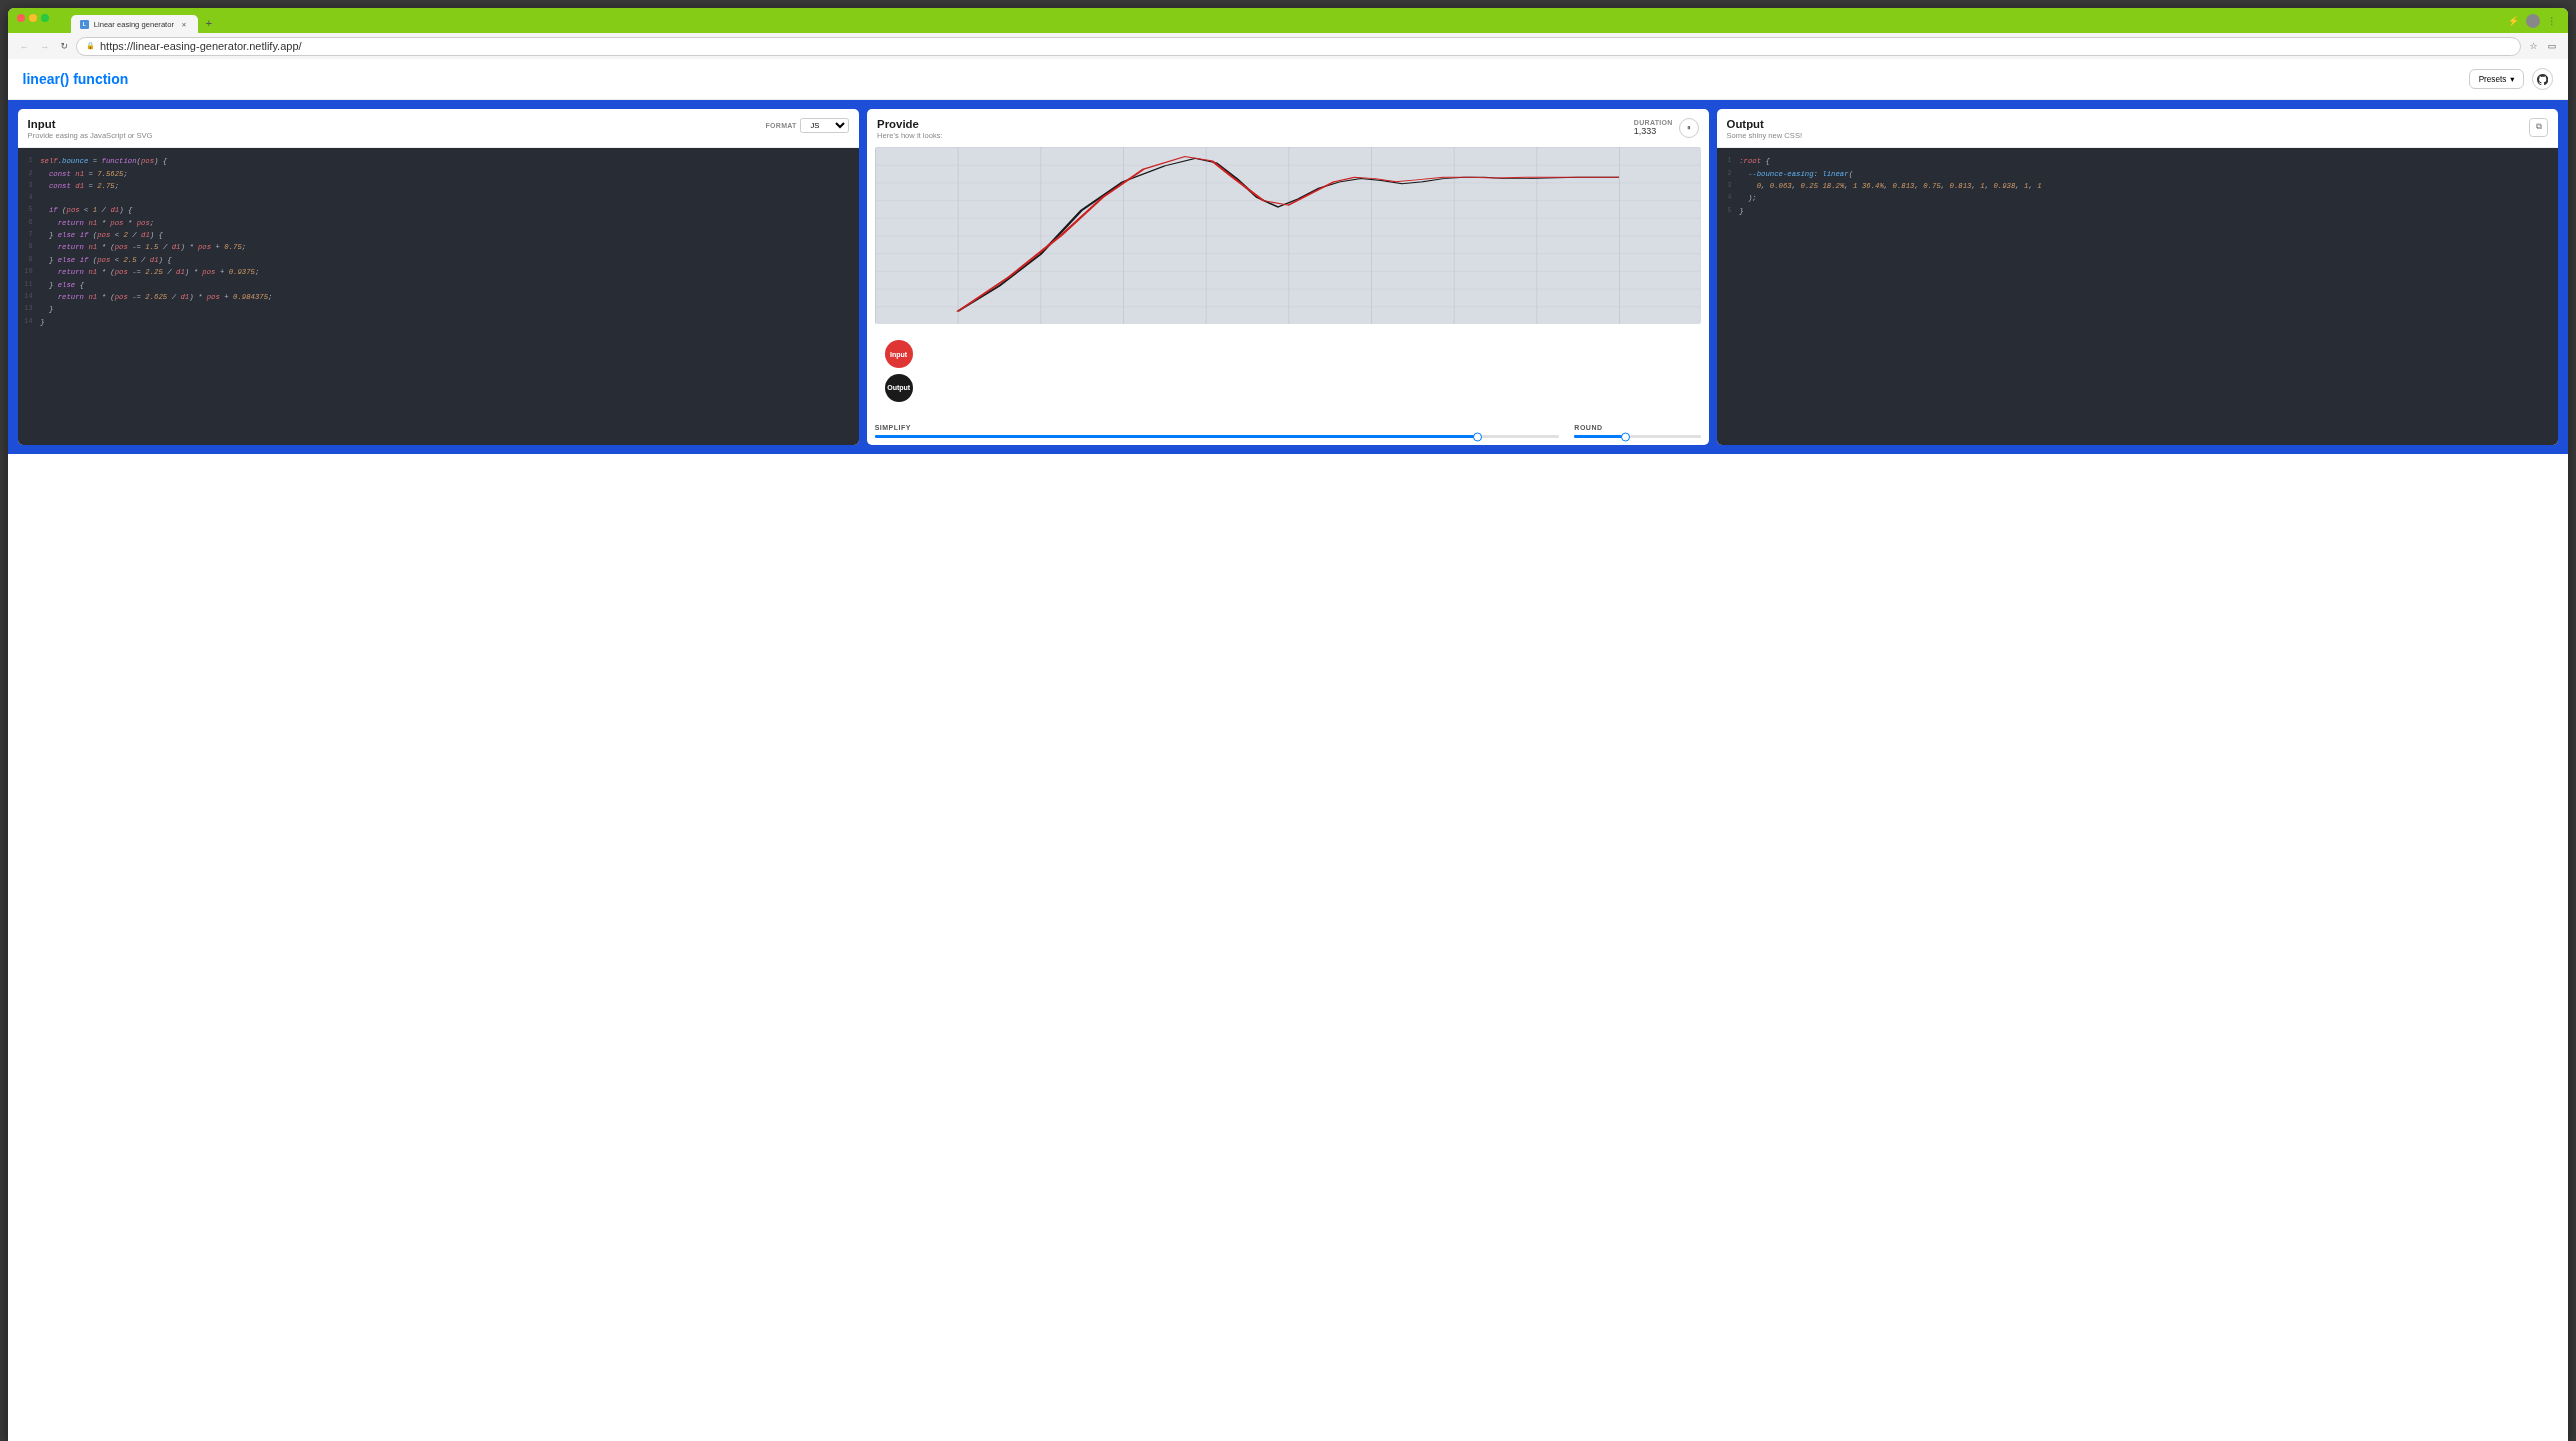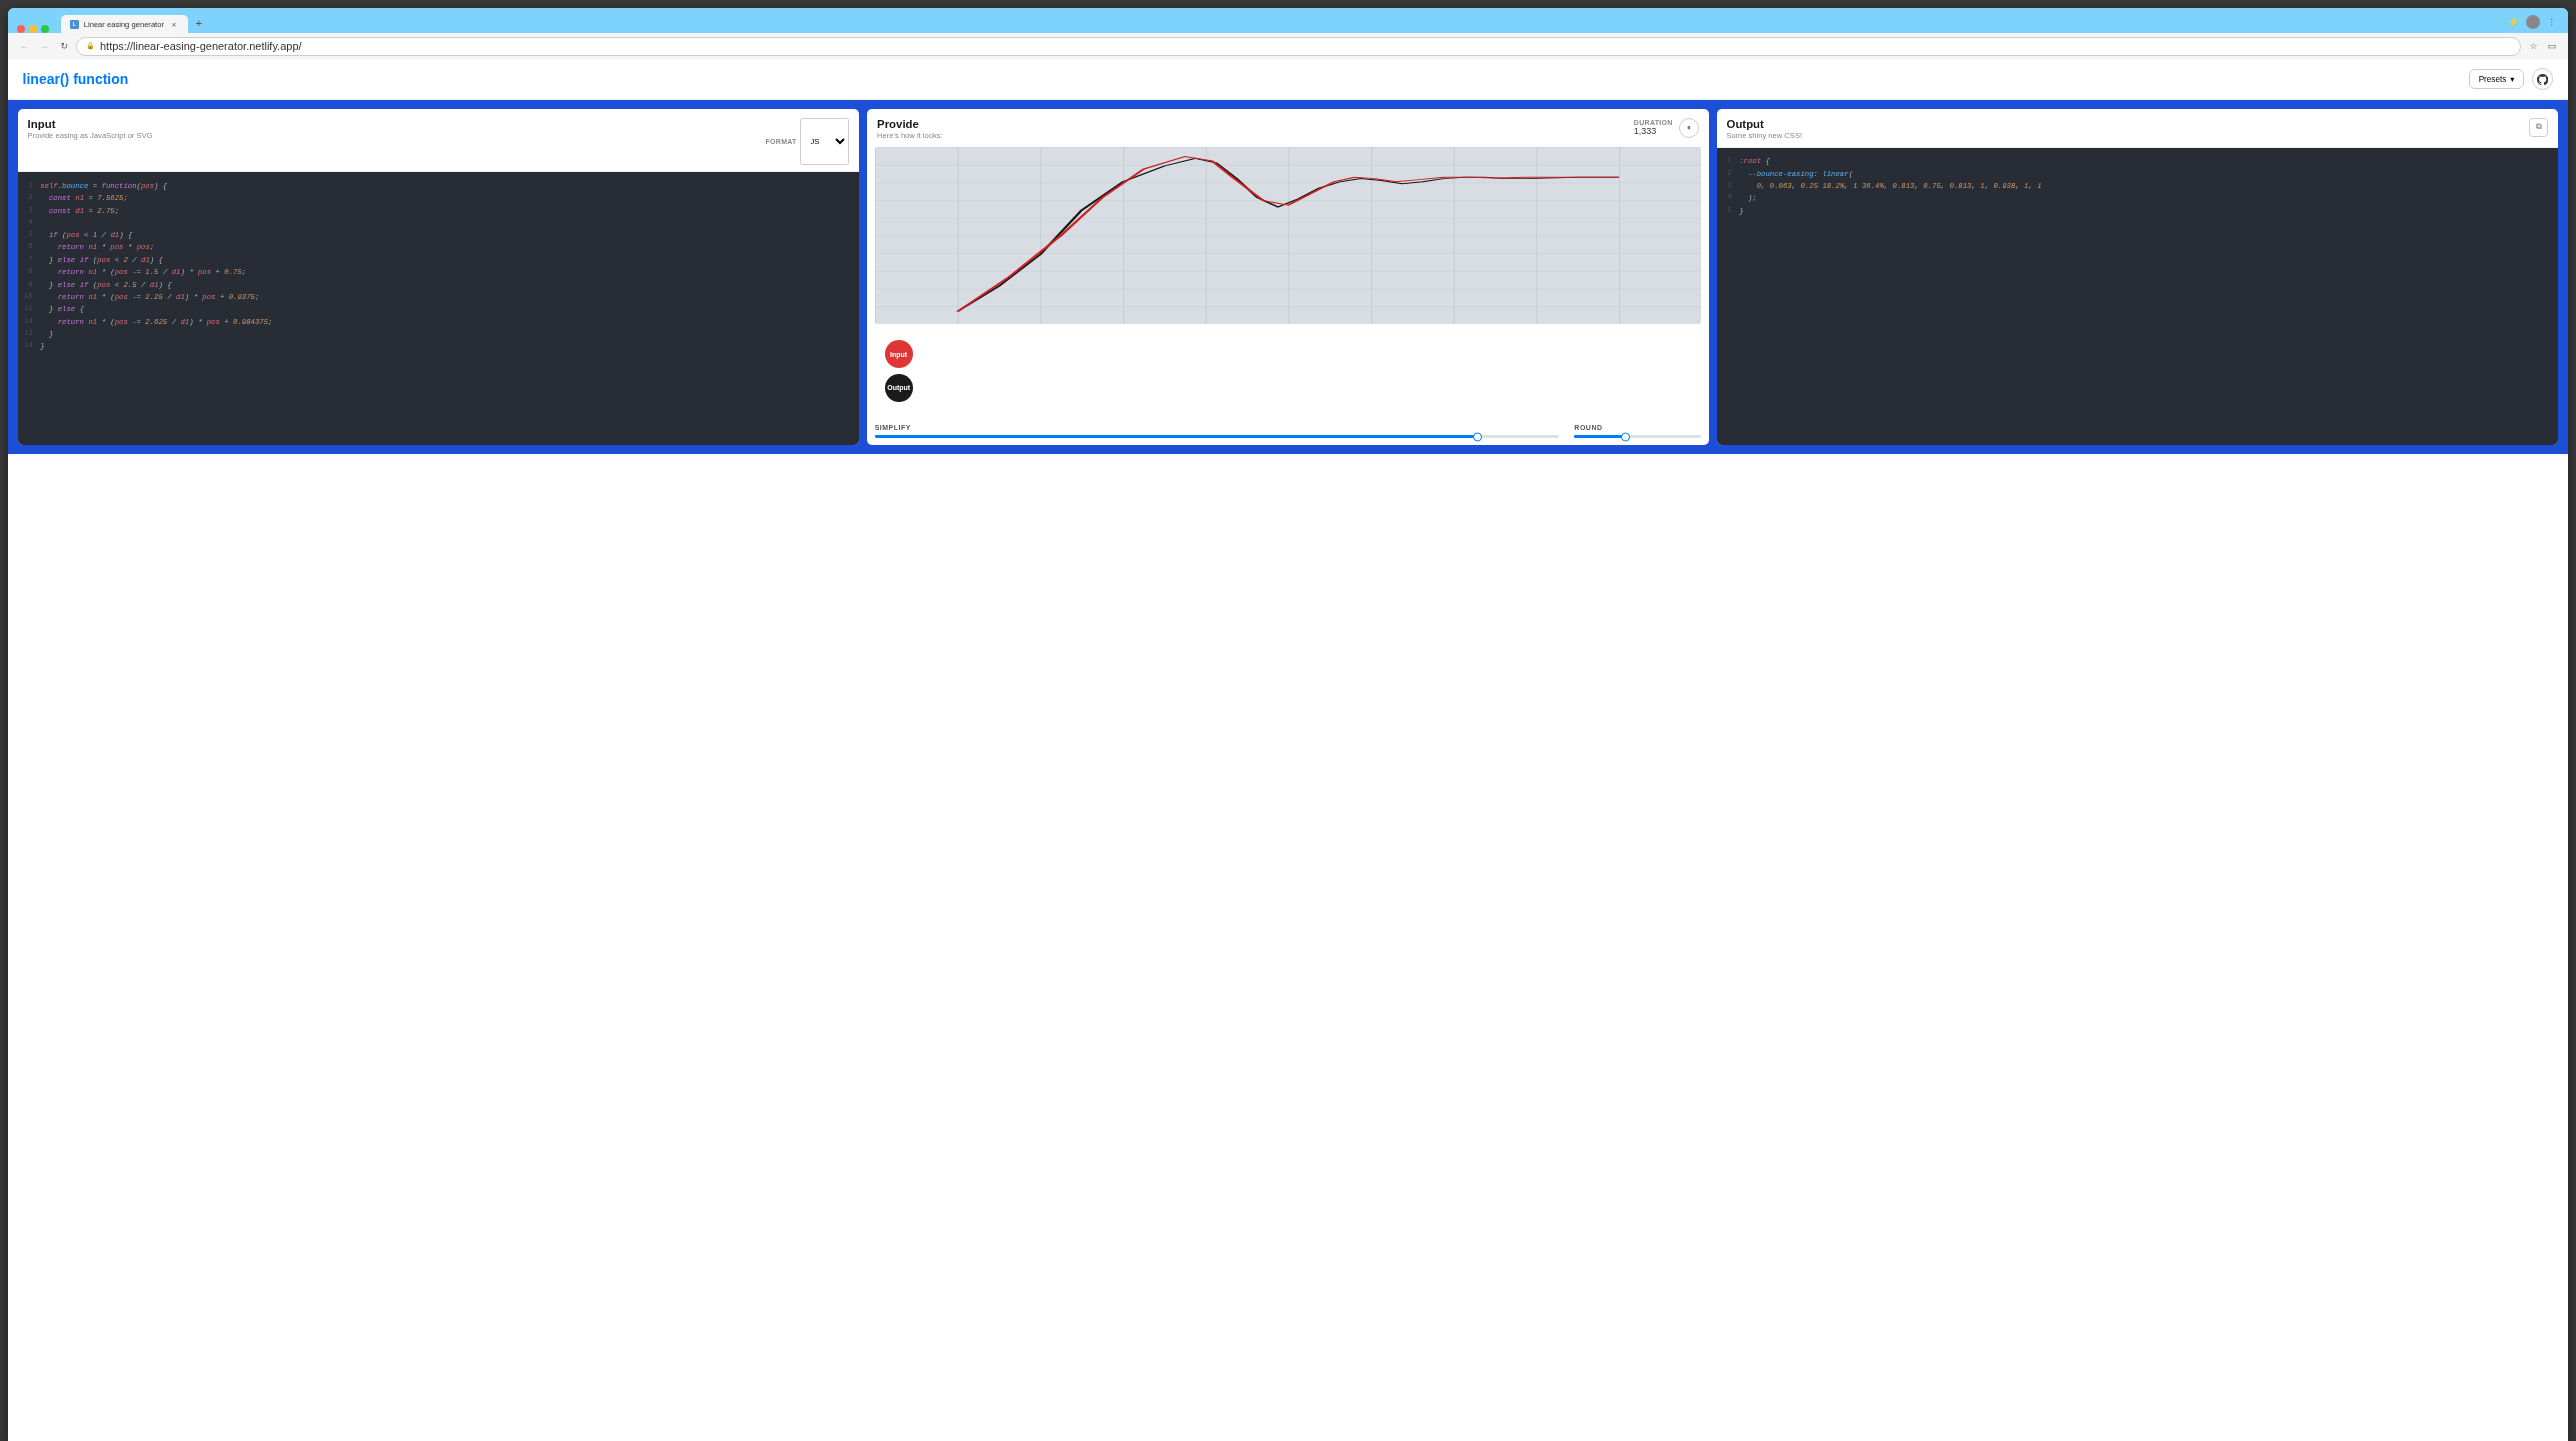--- a/index.html
+++ b/index.html
@@ -19,25 +19,25 @@
       border-radius: 6.3px 6.3px 0 0;
       overflow: hidden;
       flex: 1;
       display: flex;
       flex-direction: column;
       margin: 7.6px 7.6px 0 7.6px;
       box-shadow: 0 2.5px 12.7px rgba(0,0,0,0.5);
     }
 
     .title-bar {
-      background: #7dd3fc;
+      background: #84cc16;
       padding: 6.3px 9px 0 9px;
       display: flex;
-      align-items: flex-end;
-      gap: 7px;
+      align-items: flex-start;
+      gap: 17px;
     }
 
     .window-controls {
       display: flex;
       gap: 3.8px;
       margin-right: 5px;
     }
 
     .window-btn {
       width: 8.2px;
@@ -259,21 +259,21 @@
       letter-spacing: 0.3px;
       display: flex;
       align-items: center;
       gap: 3.8px;
     }
 
     .format-select {
       background: white;
       border: 0.6px solid #ccc;
       border-radius: 2.5px;
-      padding: 17px 5px;
+      padding: 1px 5px;
       font-size: 7.6px;
       cursor: pointer;
     }
 
     
     .code-editor {
       background: #282c34;
       flex: 1;
       padding: 7.6px 5px;
       font-family: 'Courier New', Courier, monospace;

